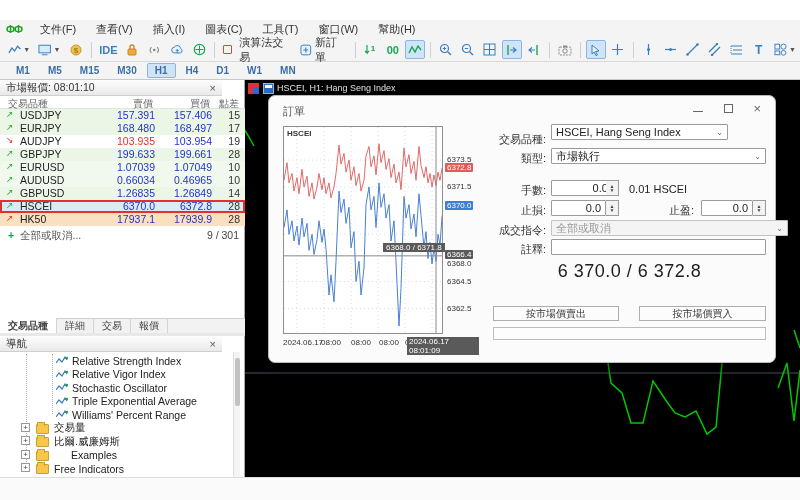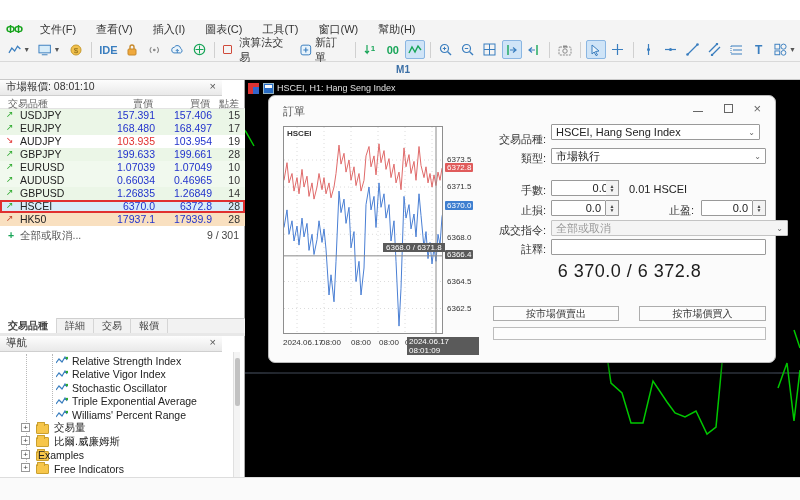--- a/index.html
+++ b/index.html
@@ -11,27 +11,27 @@
   .top-strip { position:absolute; left:0; top:0; width:800px; height:20px; background:#ffffff; }
   .menubar { position:absolute; left:0; top:20px; width:800px; height:18px; background:#f4f4f4; display:flex; align-items:center; font-size:11px; color:#333; }
   .menubar .logo { color:#16a31c; font-weight:bold; font-size:11px; margin:0 8px 0 6px; letter-spacing:-1px; }
   .menu-item { padding:2px 10px; cursor:default; }
   .toolbar { position:absolute; left:0; top:38px; width:800px; height:24px; background:#f4f4f4; border-bottom:1px solid #d9d9d9; display:flex; align-items:center; padding-left:4px; }
   .tbtn { height:19px; min-width:20px; display:flex; align-items:center; justify-content:center; margin:0 1px; border:1px solid transparent; border-radius:2px; font-size:11px; color:#3a7ebf; padding:0 2px; }
   .tbtn.hl { background:#cfe4f7; border-color:#8ab6e2; }
   .tbtn .caret { font-size:7px; color:#555; margin-left:2px; }
   .tsep { width:1px; height:16px; background:#d0d0d0; margin:0 4px; }
   .tlabel { font-size:11px; color:#333; margin-left:3px; }
-  .tfbar { position:absolute; left:0; top:62px; width:800px; height:18px; background:#f4f4f4; border-bottom:1px solid #c9c9c9; display:flex; align-items:center; padding-left:8px;flex-direction:column; }
+  .tfbar { position:absolute; left:0; top:62px; width:800px; height:18px; background:#f4f4f4; border-bottom:1px solid #c9c9c9; display:flex; align-items:center; padding-left:8px; }
   .tf { font-size:10px; color:#3a6ea5; font-weight:bold; padding:1px 7px; margin-right:2px; border:1px solid transparent; border-radius:2px; }
   .tf.active { background:#cfe4f7; border-color:#8ab6e2; }
 
   
   .left-panel { position:absolute; left:0; top:80px; width:245px; height:397px; background:#fff; border-right:1px solid #a9a9a9; }
-  .panel-title { position:absolute; left:0; width:222px; height:16px; background:linear-gradient(#fdfdfd,#e9e9e9); border-bottom:1px solid #cfcfcf; font-size:10.5px; color:#333; display:flex; align-items:flex-start; padding:0 6px; }
+  .panel-title { position:absolute; left:0; width:222px; height:16px; background:linear-gradient(#fdfdfd,#e9e9e9); border-bottom:1px solid #cfcfcf; font-size:10.5px; color:#333; display:flex; align-items:center; padding:0 6px; }
   .panel-title .close { margin-left:auto; color:#555; font-size:11px; }
   .mw-header { position:absolute; left:0; top:16px; width:245px; height:13px; border-bottom:1px solid #e3e3e3; font-size:10px; color:#666; }
   .mw-header span { position:absolute; top:1px; }
   .mw-row { position:absolute; left:0; width:245px; height:13px; font-size:10.5px; }
   .mw-row .arr { position:absolute; left:6px; top:0; font-size:9px; }
   .mw-row .sym { position:absolute; left:20px; top:0; color:#222; }
   .mw-row .sell,.mw-row .buy { position:absolute; top:0; text-align:right; color:#2233cc; }
   .mw-row .sell { right:90px; }
   .mw-row .buy { right:33px; }
   .mw-row .spr { position:absolute; right:5px; top:0; color:#333; }
@@ -423,21 +423,21 @@
           <span>Williams' Percent Range</span>
         </div>
         <div class="expand-box" style="left: 21px; top: 342.5px;">+</div>
         <div class="folder" style="left: 36px; top: 343.5px;"></div>
         <div class="nav-row" style="left: 54px; top: 341.5px;">交易量</div>
         <div class="expand-box" style="left: 21px; top: 356px;">+</div>
         <div class="folder" style="left: 36px; top: 357px;"></div>
         <div class="nav-row" style="left: 54px; top: 355px;">比爾.威廉姆斯</div>
         <div class="expand-box" style="left: 21px; top: 369.5px;">+</div>
         <div class="folder" style="left: 36px; top: 370.5px;"></div>
-        <div class="nav-row" style="left: 38px; top: 368.5px; text-align: center;">Examples</div>
+        <div class="nav-row" style="left: 71px; top: 368.5px; text-align: center;">Examples</div>
         <div class="expand-box" style="left: 21px; top: 383px;">+</div>
         <div class="folder" style="left: 36px; top: 384px;"></div>
         <div class="nav-row" style="left: 54px; top: 382px;">Free Indicators</div>
       </div>
     <div class="scrollbar-track" style="left:233px;top:272px;height:125px;">
       <div class="scrollbar-thumb" style="top:6px;height:48px;"></div>
     </div>
   </div>
 
   <div class="chart-area">
@@ -476,38 +476,38 @@
             <line x1="0" y1="181.5" x2="158" y2="181.5" stroke="#dcdcdc" stroke-dasharray="1,3"></line>
             <polyline points="0,53.3 3,35.7 5,55.9 8,46.5 10,64.1 13,50.6 15,66.8 18,42.4 20,60.0 23,49.2 25,69.4 28,55.9 30,72.1 33,60.0 35,46.5 38,62.7 40,50.6 42,66.8 45,55.9 47,70.8 50,60.0 52,46.5 55,18.1 57,37.1 60,26.3 62,45.1 65,33.0 67,53.3 70,39.8 72,58.6 75,46.5 77,64.1 80,53.3 82,28.9 85,19.5 87,39.8 90,28.9 92,47.9 95,16.8 97,35.7 100,23.6 102,42.4 105,31.6 107,50.6 110,37.1 112,55.9 115,45.1 117,62.7 120,20.9 122,39.8 125,27.6 127,46.5 130,34.4 132,53.3 135,19.5 137,38.4 140,50.6 142,39.8 144,55.9 146,46.5 148,60.0 150,47.9 152,58.6 154,45.1 156,53.3 158,41.1 160,42.4" fill="none" stroke="#e06a6a" stroke-width="1"></polyline>
             <polyline points="0,100.5 3,82.9 5,107.3 8,93.8 10,114.0 13,99.1 15,118.1 18,91.1 20,109.9 23,96.4 25,123.4 28,107.3 30,127.5 33,112.6 35,93.8 38,115.4 40,101.9 42,122.1 45,168.0 47,147.8 50,174.8 52,134.3 55,64.1 57,85.6 60,72.1 62,96.4 65,80.3 67,120.8 70,104.6 72,154.5 75,134.3 77,168.0 80,141.0 82,77.6 85,60.0 87,82.9 90,69.4 92,100.5 95,55.9 97,80.3 100,66.8 102,91.1 105,77.6 107,114.0 110,93.8 112,134.3 115,199.1 117,161.3 120,69.4 122,91.1 125,77.6 127,101.9 130,87.0 132,109.9 135,66.8 137,88.4 140,120.8 142,104.6 144,131.6 146,115.4 148,136.9 150,120.8 152,134.3 154,107.3 156,118.1 158,89.7 160,80.3" fill="none" stroke="#4a7fd4" stroke-width="1"></polyline>
             <line x1="0" y1="128.8500000000049" x2="158" y2="128.8500000000049" stroke="#8a8a8a" stroke-width="1"></line>
             <line x1="152" y1="0" x2="152" y2="206" stroke="#8a8a8a" stroke-width="1"></line>
           </svg>
       </div>
       <div id="tick-labels">
           <span class="ylab" style="top: 29px;">6373.5</span>
           <span class="ylab" style="top: 56px;">6371.5</span>
-          <span class="ylab" style="top: 94px; margin-top: 13px;">6368.0</span>
+          <span class="ylab" style="top: 120px; margin-top: 13px;">6368.0</span>
           <span class="ylab" style="top: 150.5px;">6364.5</span>
           <span class="ylab" style="top: 177.5px;">6362.5</span>
           <span class="ybadge" style="top: 37.45px; background: rgb(224, 91, 91);">6372.8</span>
           <span class="ybadge" style="top: 75.25px; background: rgb(63, 127, 208);">6370.0</span>
           <span class="ybadge" style="top: 123.85px; background: rgb(90, 90, 90);">6366.4</span>
           <span class="xlab" style="left: 0px;">2024.06.17</span>
           <span class="xlab" style="left: 38px;">08:00</span>
           <span class="xlab" style="left: 68px;">08:00</span>
           <span class="xlab" style="left: 96px;">08:00</span>
           <span class="xlab" style="left: 122px;">08:00</span>
         </div>
       <span class="tooltip-badge">6368.0 / 6371.8</span>
       <span class="time-badge">2024.06.17 08:01:09</span>
     </div>
 
     <span class="form-label" style="left:205px;top:36px;">交易品種:</span>
-    <div class="fld" style="left:282px;top:28px;width:209px;">
+    <div class="fld" style="left:282px;top:28px;width:177px;">
       <span>HSCEI, Hang Seng Index</span>
       <span class="caret">⌄</span>
     </div>
     <span class="form-label" style="left:205px;top:55px;">類型:</span>
     <div class="fld" style="left:282px;top:52px;width:215px;">
       <span>市場執行</span>
       <span class="caret">⌄</span>
     </div>
     <span class="form-label" style="left:205px;top:87px;">手數:</span>
     <div class="fld num" style="left:282px;top:84px;width:68px;">

